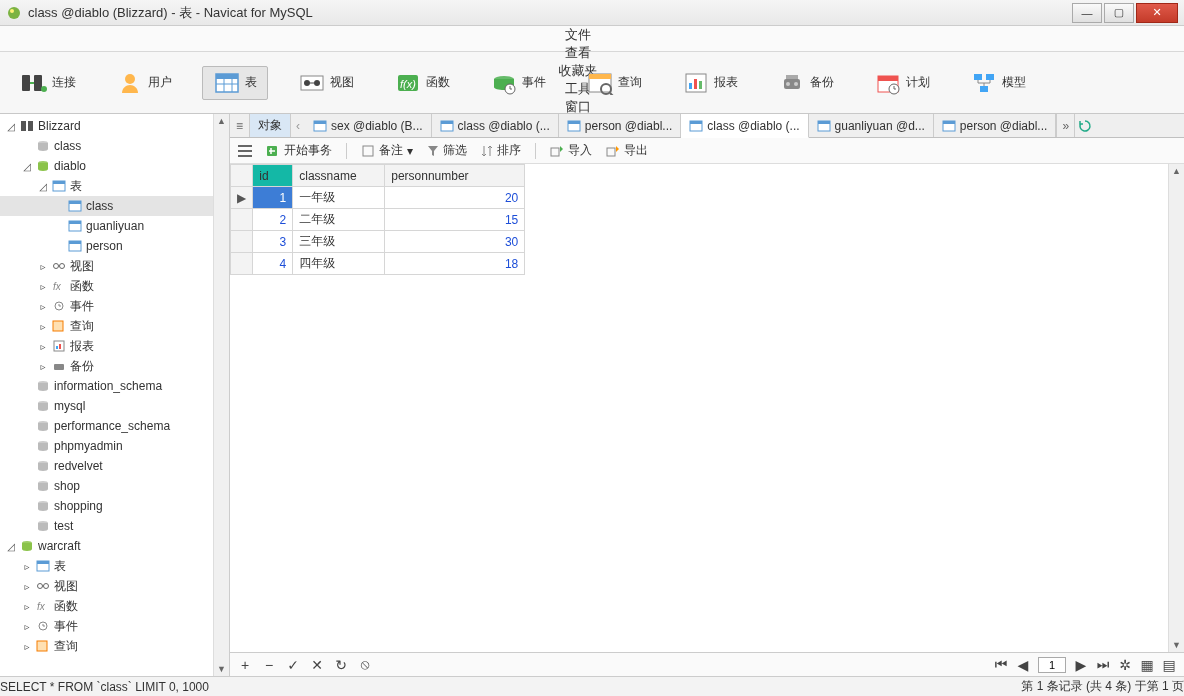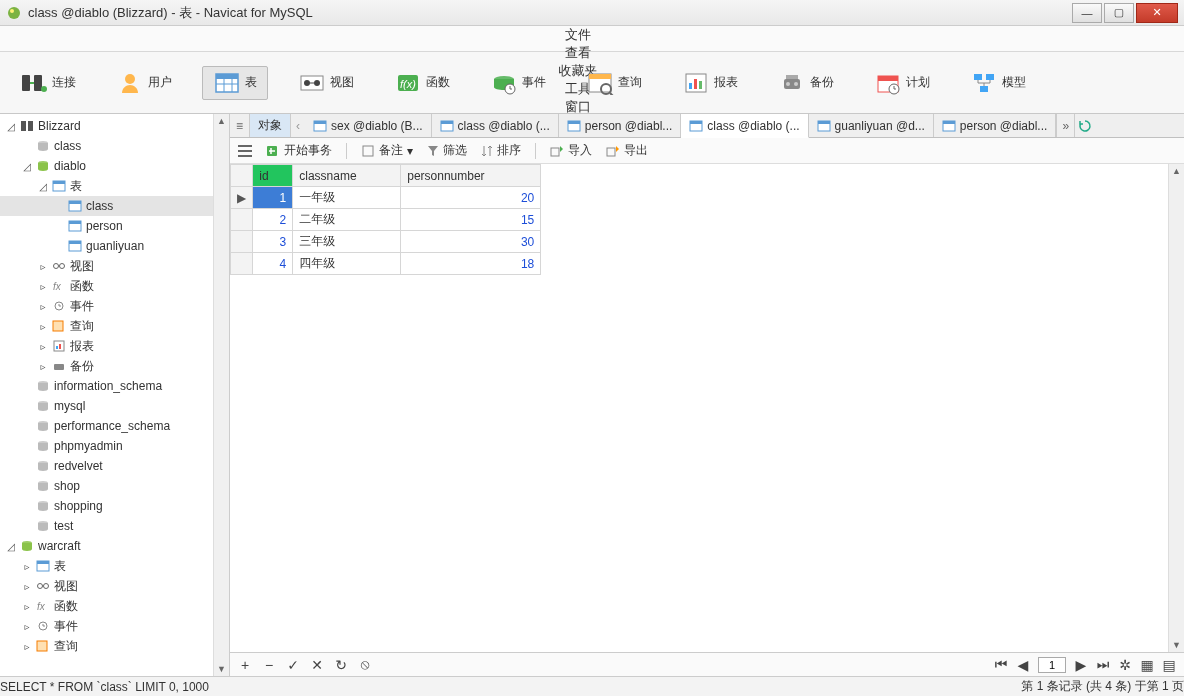--- a/index.html
+++ b/index.html
@@ -48,21 +48,21 @@
 .tabstrip .add { width:20px; display:flex; align-items:center; justify-content:center; color:#2a8; border-left:1px solid #ccc; }
 
 .tbl-toolbar { height:26px; display:flex; align-items:center; gap:14px; padding:0 8px; border-bottom:1px solid #ddd; background:#fafafa; }
 .tbl-toolbar .tgroup { display:flex; align-items:center; gap:4px;text-align:center; }
 .tbl-toolbar .sep { width:1px; height:16px; background:#ccc; }
 
 .grid-wrap { flex:1; overflow:auto; position:relative; background:#fff; }
 .grid { border-collapse:collapse; }
 .grid th, .grid td { border:1px solid #d6d6d6; padding:2px 6px; height:22px; font-size:12px; font-weight:normal; text-align:left; }
 .grid th { background:#f3f3f3; }
-.grid th.idcol { background:#22c55e; }
+.grid th.idcol { background:#14b8a6; }
 .grid .rowsel { width:14px; background:#f3f3f3; text-align:center; color:#555; }
 .grid td.num { text-align:right; color:#1d4ed8; }
 .grid tr.selected td.idc { background:#3d7dd6; color:#fff; }
 
 .content-scroll-right { position:absolute; right:0; top:0; bottom:0; width:16px; background:#f0f0f0; border-left:1px solid #ddd; }
 .content-scroll-right .up,.content-scroll-right .down { height:14px; font-size:9px; text-align:center; line-height:14px; color:#666; }
 .content-scroll-right .down { position:absolute; bottom:0; width:100%; }
 
 .grid-footer { height:24px; border-top:1px solid #ccc; display:flex; align-items:center; padding:0 8px; gap:10px; background:#fafafa; }
 .grid-footer .ftr-btn { font-size:14px; color:#444; width:14px; text-align:center; }
@@ -279,31 +279,31 @@
           <span>class</span>
         </div>
         <div class="tree-item indent3">
           <span class="arrow"></span>
           <span class="icon">
             <svg width="14" height="12">
               <rect x="1" y="1" width="12" height="10" fill="#fff" stroke="#5b9bd5"></rect>
               <rect x="1" y="1" width="12" height="3" fill="#5b9bd5"></rect>
             </svg>
           </span>
+          <span>guanliyuan</span>
+        </div>
+        <div class="tree-item indent3">
+          <span class="arrow"></span>
+          <span class="icon">
+            <svg width="14" height="12">
+              <rect x="1" y="1" width="12" height="10" fill="#fff" stroke="#5b9bd5"></rect>
+              <rect x="1" y="1" width="12" height="3" fill="#5b9bd5"></rect>
+            </svg>
+          </span>
           <span>person</span>
-        </div>
-        <div class="tree-item indent3">
-          <span class="arrow"></span>
-          <span class="icon">
-            <svg width="14" height="12">
-              <rect x="1" y="1" width="12" height="10" fill="#fff" stroke="#5b9bd5"></rect>
-              <rect x="1" y="1" width="12" height="3" fill="#5b9bd5"></rect>
-            </svg>
-          </span>
-          <span>guanliyuan</span>
         </div>
         <div class="tree-item indent2">
           <span class="arrow">▹</span>
           <span class="icon">
             <svg width="14" height="12">
               <circle cx="4" cy="6" r="2.5" fill="none" stroke="#666"></circle>
               <circle cx="10" cy="6" r="2.5" fill="none" stroke="#666"></circle>
               <path d="M6.5 6h1" stroke="#666"></path>
             </svg>
           </span>
@@ -622,21 +622,21 @@
         <span>导出</span>
       </span>
     </div>
 
     <div class="grid-wrap" style="position:relative;">
       <table class="grid" id="datagrid">
           <tbody>
             <tr>
               <th class="rowsel"></th>
               <th class="idcol" style="width:40px">id</th>
-              <th class="" style="width:108px">classname</th>
+              <th class="" style="width:92px">classname</th>
               <th class="" style="width:140px">personnumber</th>
             </tr>
             <tr class="selected">
               <td class="rowsel">▶</td>
               <td class="num idc">1</td>
               <td>一年级</td>
               <td class="num">20</td>
             </tr>
             <tr class="">
               <td class="rowsel"></td>

